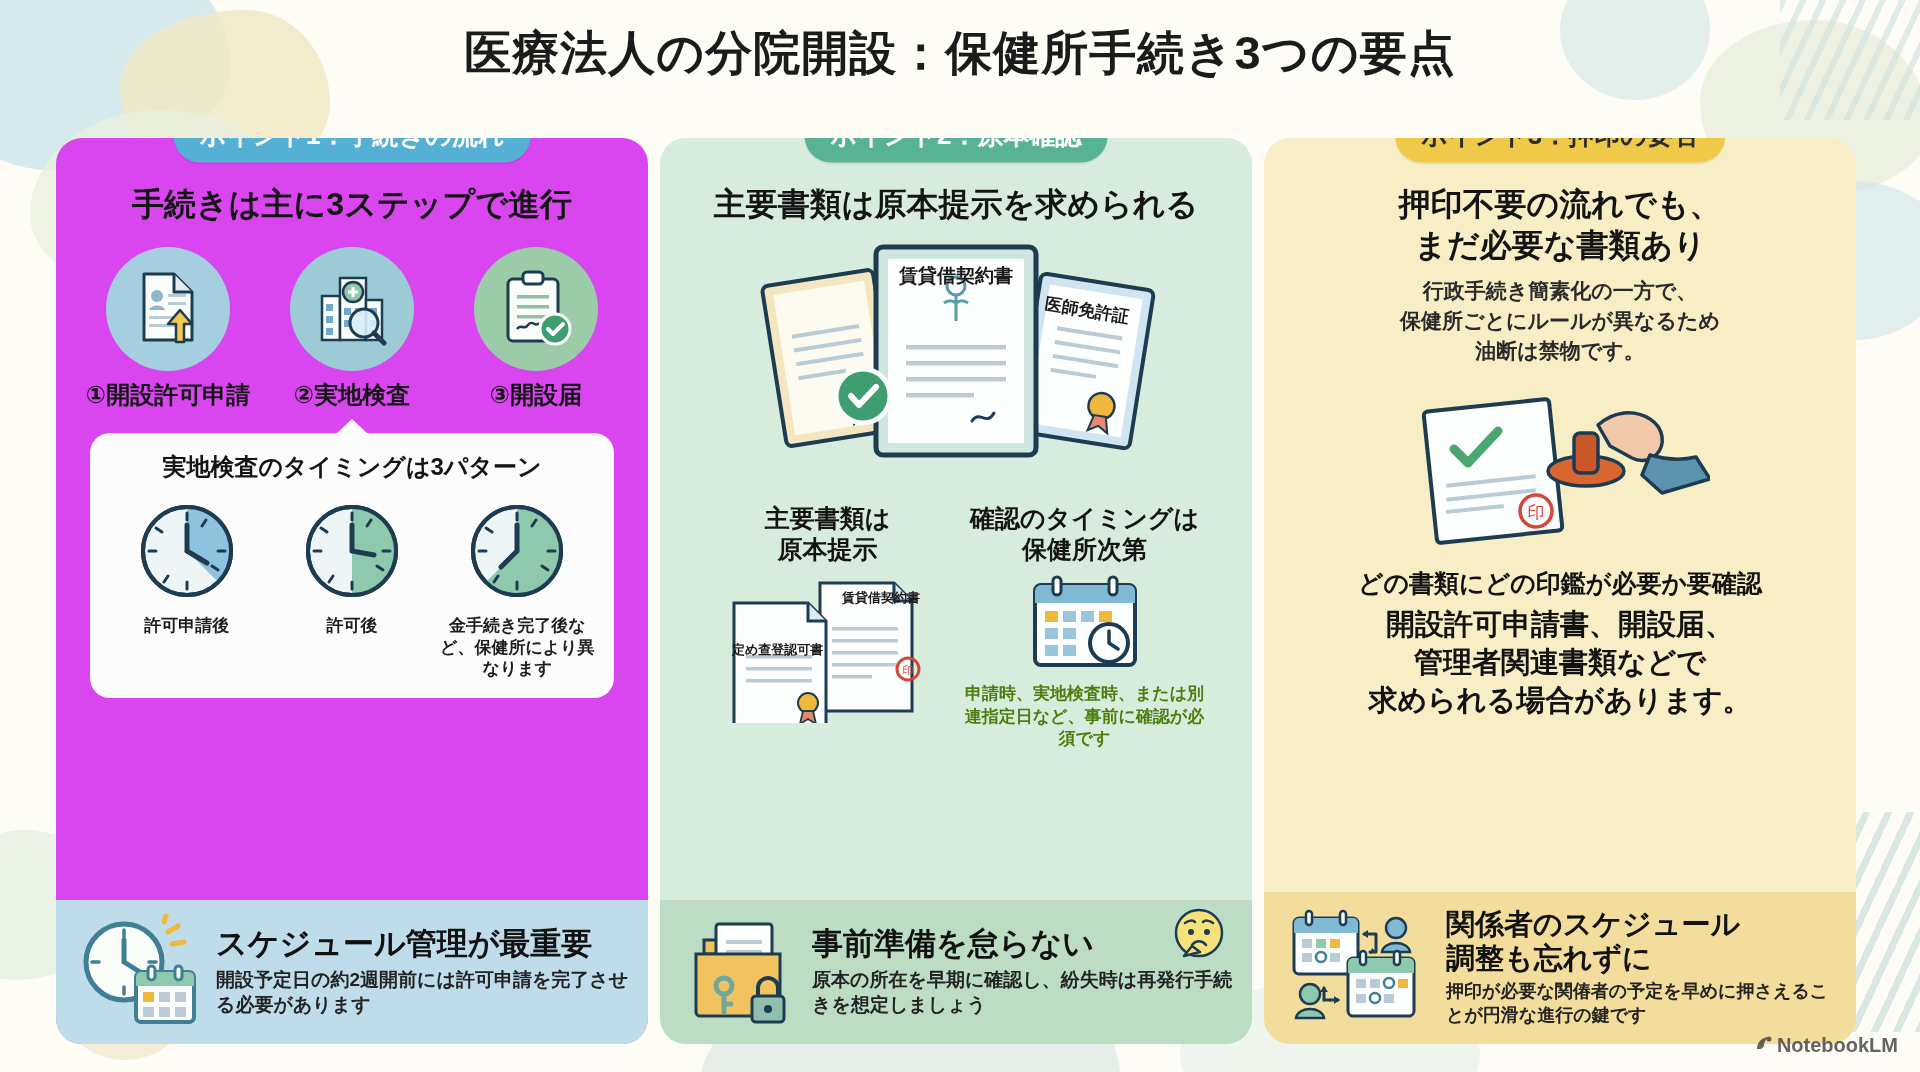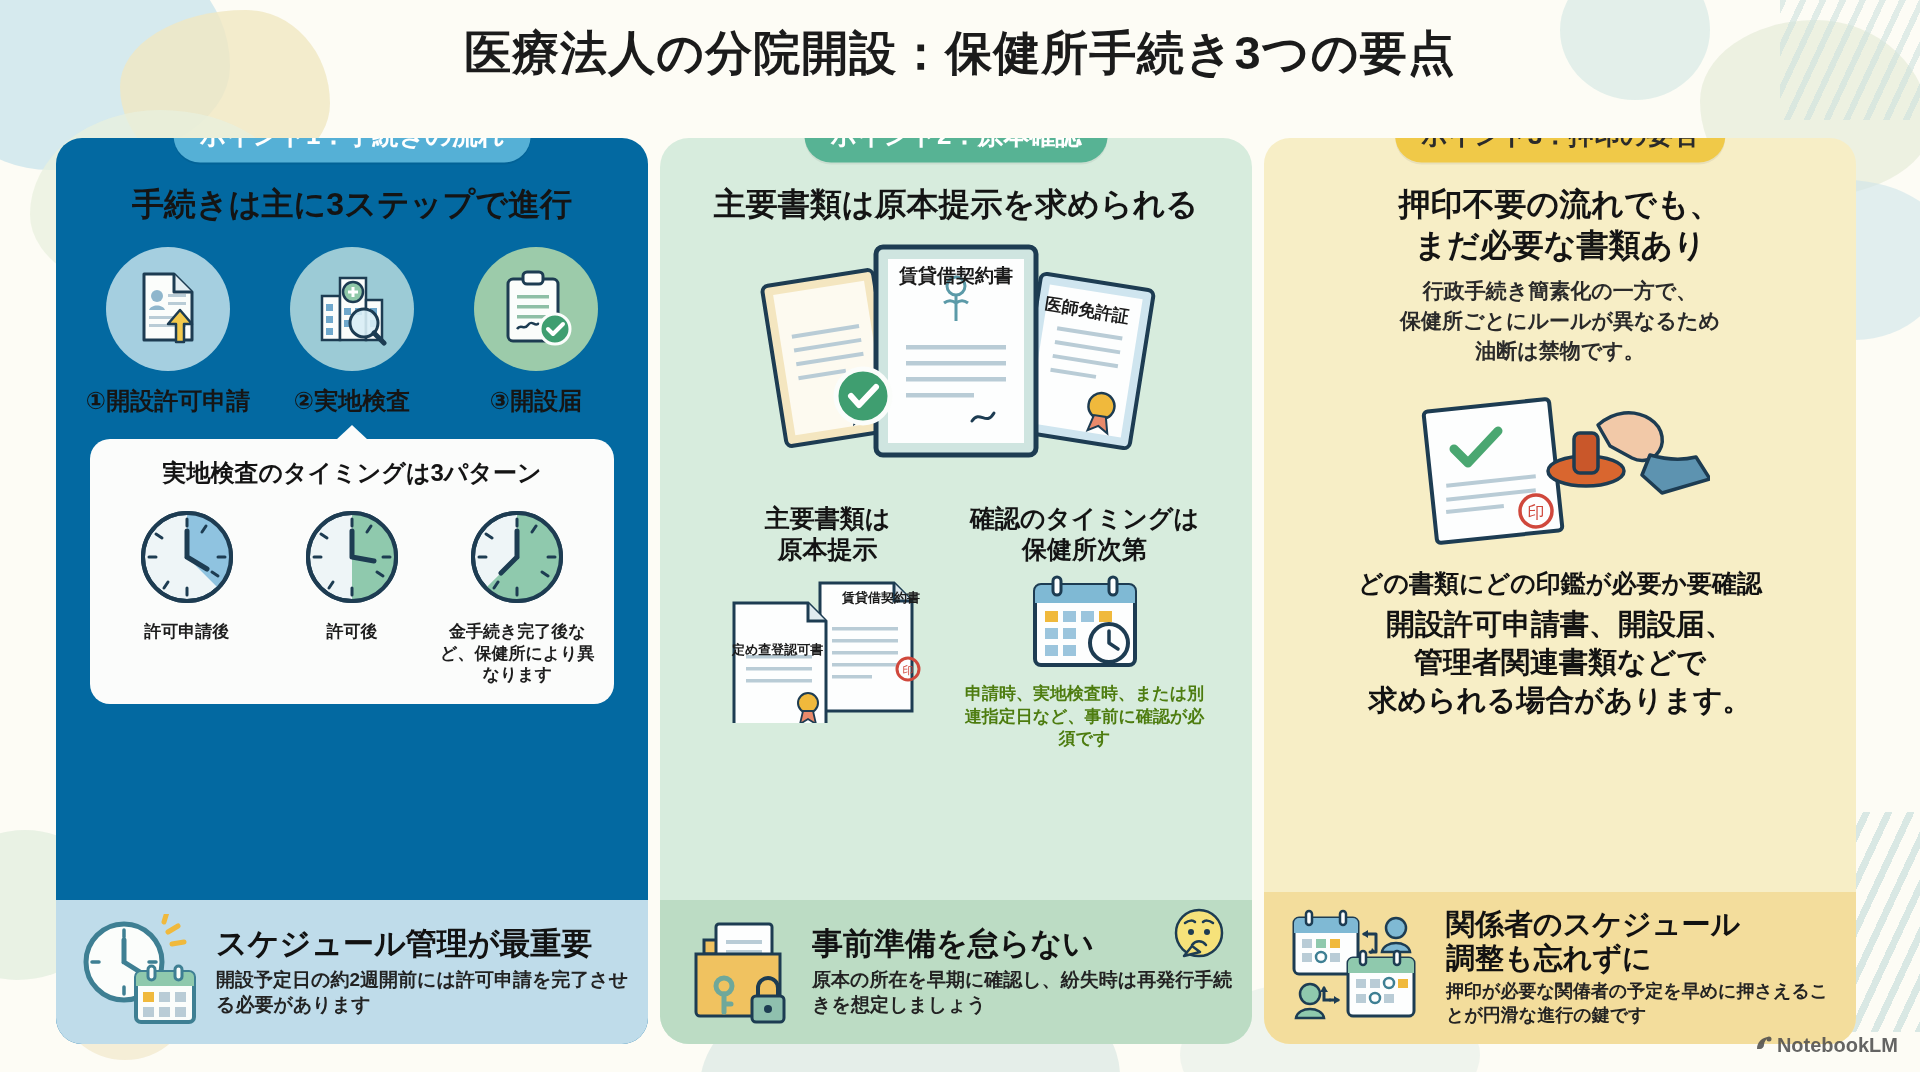--- a/index.html
+++ b/index.html
@@ -50,22 +50,22 @@
     position: absolute; top: 22px; left: 0; width: 100%;
     text-align: center; z-index: 5;
     font-size: 47px; font-weight: 700; letter-spacing: 1px; color: #1b1b1b;
   }
 
   
   .columns { position: absolute; top: 138px; left: 56px; width: 1812px; height: 906px; z-index: 4;
              display: flex; gap: 12px; }
   .col { position: relative; width: 592px; display: flex; flex-direction: column;
          border-radius: 26px; overflow: hidden; }
-  .col.c1 { background: #0369a1; }
-  .col.c2 { background: #d7ecdd; border-radius: 29px; }
+  .col.c1 { background: #d946ef; }
+  .col.c2 { background: #d7ecdd; }
   .col.c3 { background: #f7eec6; }
 
   .col-body { flex: 1; padding: 46px 20px 12px; text-align: center; position: relative; }
   .col-foot { padding: 14px 18px; display: flex; align-items: center; gap: 14px; position: relative; }
   .c1 .col-foot { background: #bfdcea; }
   .c2 .col-foot { background: #bcdcc4; }
   .c3 .col-foot { background: #f3dd9c; padding-left: 24px; }
 
   
   .badge {
@@ -82,21 +82,21 @@
   .subtext { font-size: 21px; font-weight: 700; color: #2a2a2a; line-height: 1.42; margin-top: 10px; }
 
   
   .steps { display: flex; justify-content: space-around; align-items: flex-end; margin-top: 22px; }
   .step { width: 170px; }
   .circ { width: 124px; height: 124px; border-radius: 50%; margin: 0 auto;
           display: flex; align-items: center; justify-content: center; }
   .circ.c-a { background: #a5cfe0; }
   .circ.c-b { background: #9ccbd6; }
   .circ.c-c { background: #9ccbaa; }
-  .step-label { margin-top: 14px; font-size: 24px; font-weight: 700; color: #151515; }
+  .step-label { margin-top: 8px; font-size: 24px; font-weight: 700; color: #151515; }
 
   
   .inset {
     position: relative; margin: 22px 14px 0; background: #fbfcfb;
     border-radius: 20px; padding: 18px 14px 18px;
   }
   .inset::before {
     content: ""; position: absolute; top: -14px; left: 50%; transform: translateX(-50%);
     border-left: 16px solid transparent; border-right: 16px solid transparent;
     border-bottom: 15px solid #fbfcfb;

